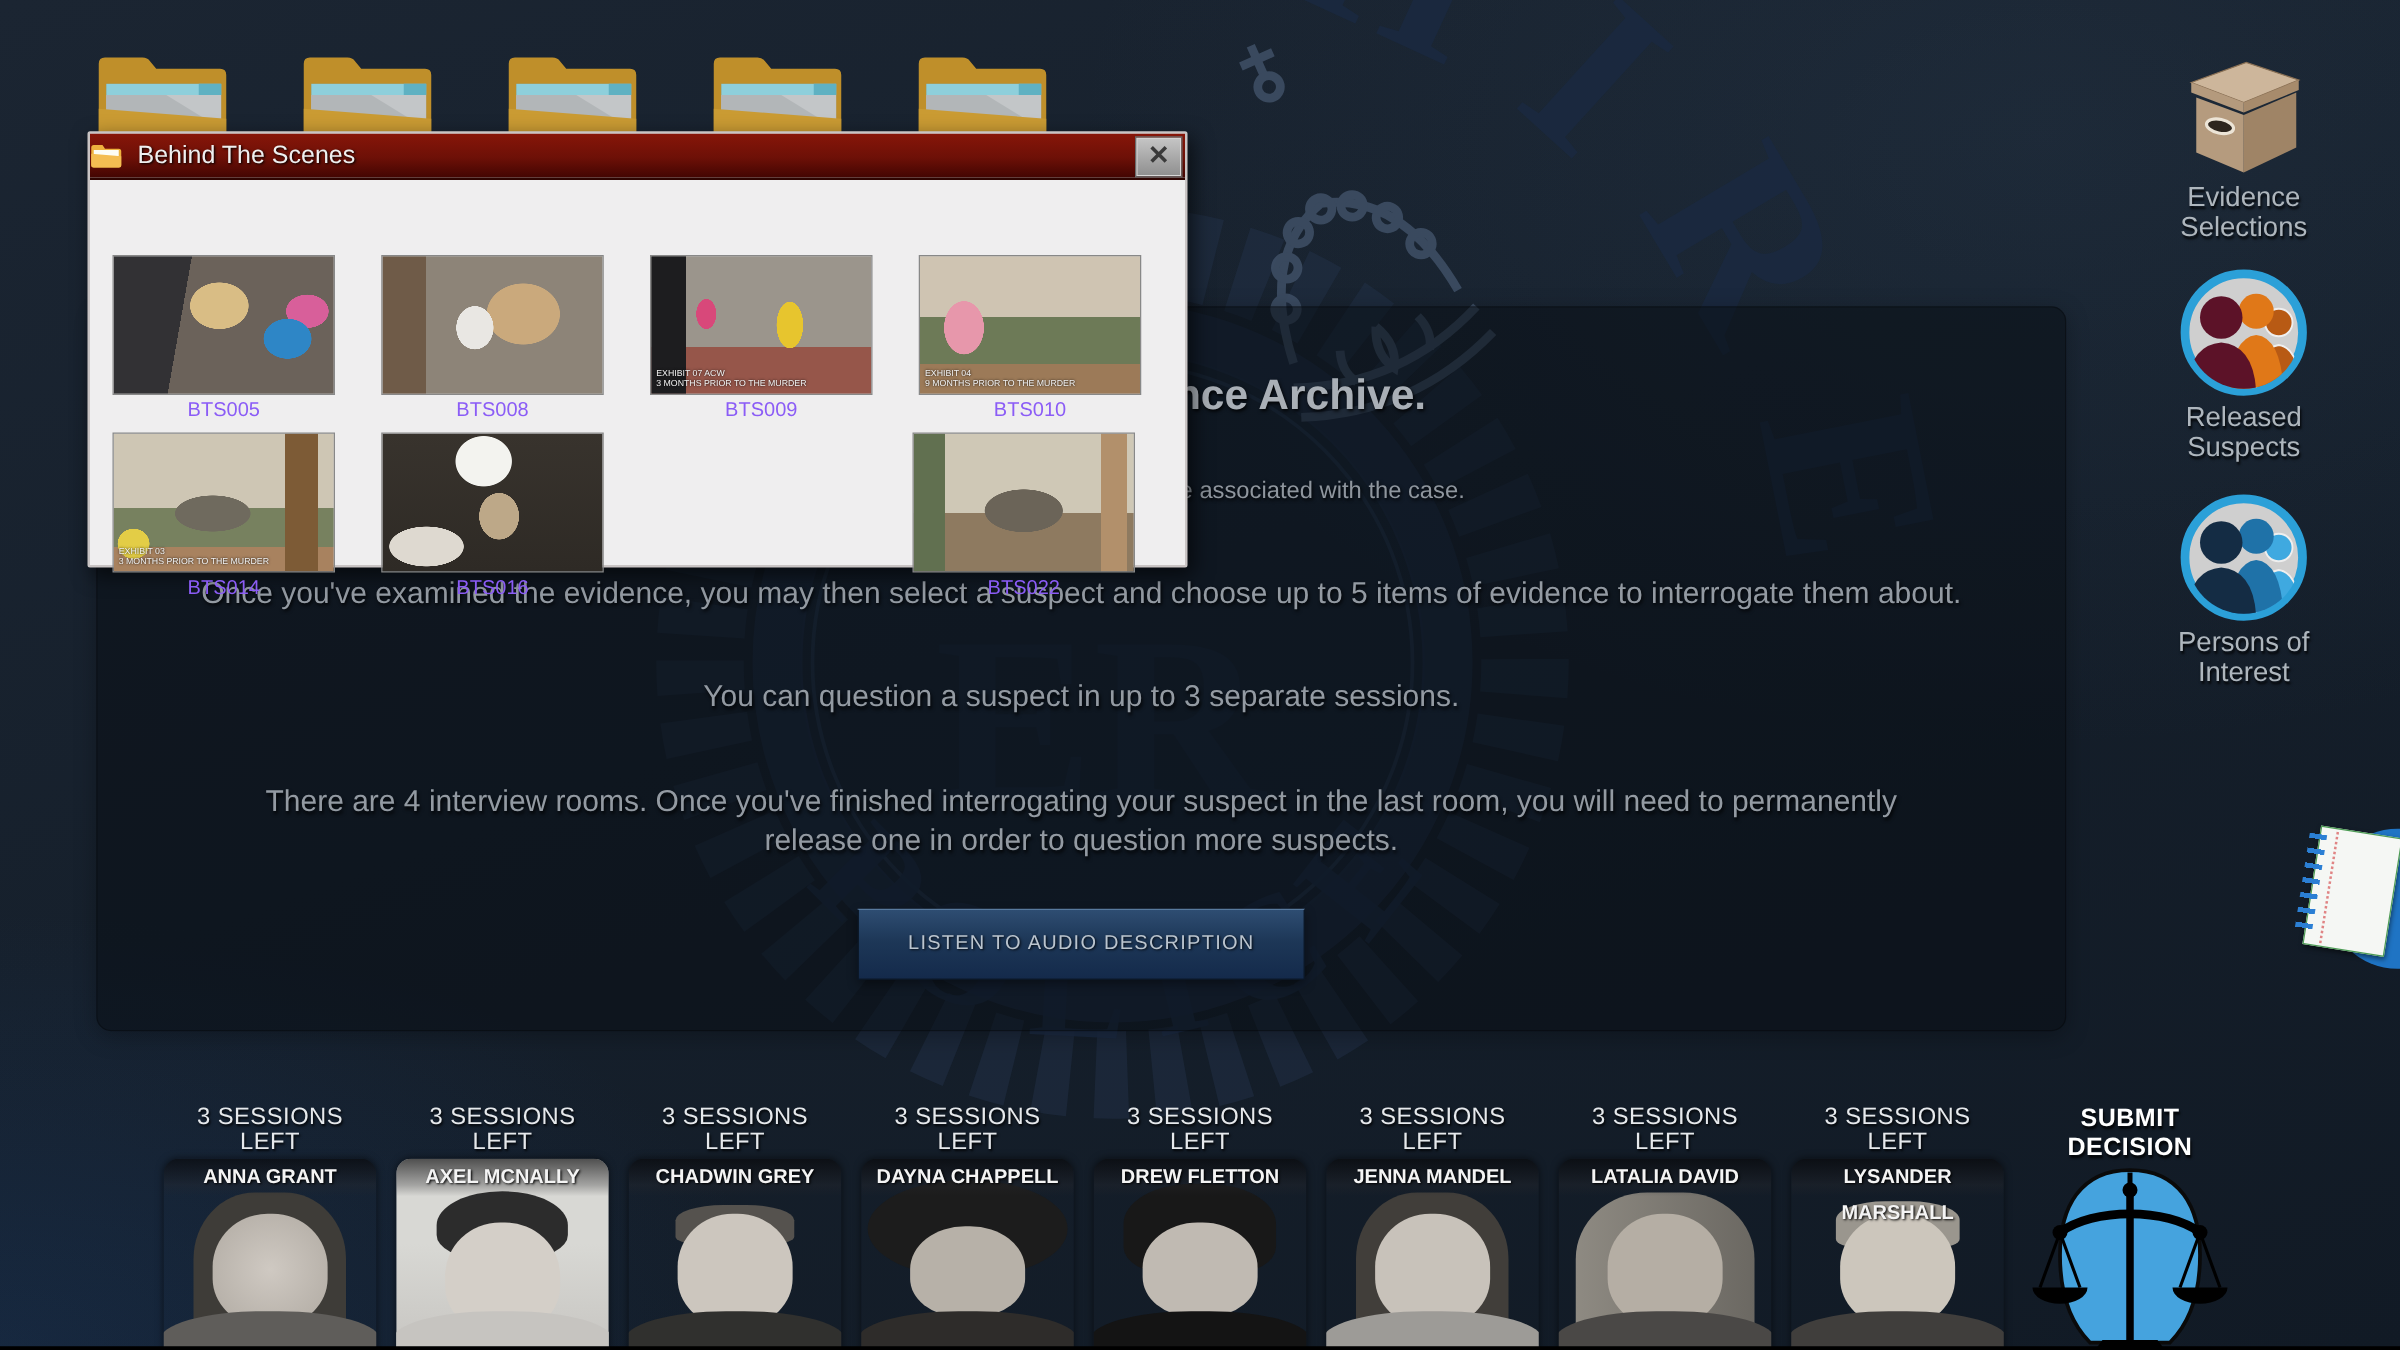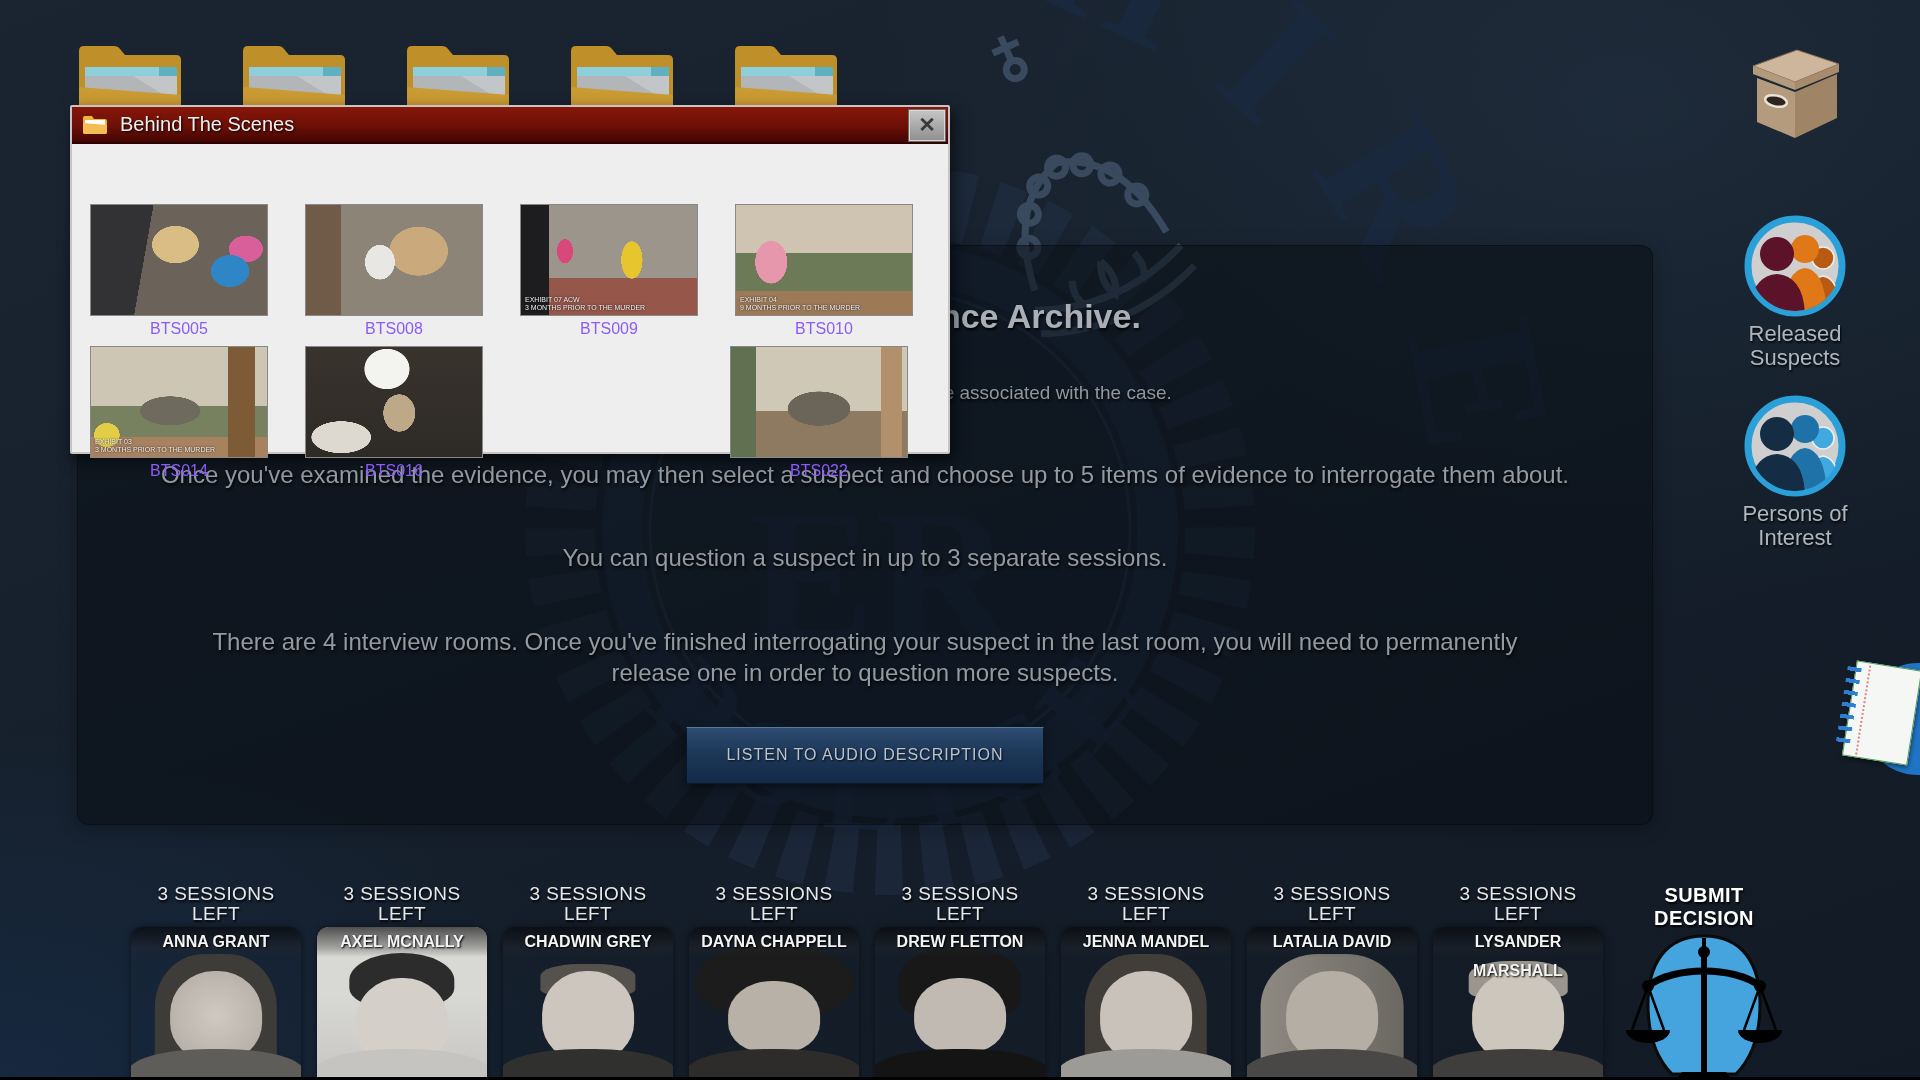--- a/index.html
+++ b/index.html
@@ -80,21 +80,21 @@
   
   #submit{position:absolute;left:1622px;top:884px;width:164px;z-index:3;cursor:pointer;text-align:center;}
   #submit .lbl{font-size:20px;font-weight:bold;color:#fff;letter-spacing:.4px;text-shadow:1px 2px 2px rgba(0,0,0,.9);}
   #bottomStrip{position:absolute;left:0;bottom:0;width:100%;height:3px;background:#000;z-index:6;}
   
   #popup{position:absolute;left:70px;top:105px;width:876px;height:345px;z-index:50;
     background:#efeeef;border:2px solid #c9c4c4;border-radius:2px;
     box-shadow:4px 6px 16px rgba(0,0,0,.6);}
   #titlebar{position:relative;height:37px;cursor:default;
     background:linear-gradient(180deg,#871609 0%,#6d1007 55%,#430502 100%);
-    border-bottom:2px solid #2e0401;display:flex;align-items:center;padding-left:10px;box-sizing:border-box;}
+    border-bottom:2px solid #2e0401;display:flex;align-items:center;box-sizing:border-box;}
   #titlebar .t{color:#efefef;font-size:20px;margin-left:12px;text-shadow:1px 1px 2px #000;}
   #closeBtn{position:absolute;right:2px;top:2px;width:36px;height:31px;cursor:pointer;
     background:linear-gradient(180deg,#c6c6c6,#8e8e8e);border:1px solid #6a6a6a;
     box-shadow:inset 0 0 0 1px #d8d8d8;color:#3a3a3a;font-size:21px;font-weight:bold;
     text-align:center;line-height:29px;}
   .thumb{position:absolute;width:178px;cursor:pointer;}
   .timg{position:relative;width:178px;height:112px;border:1px solid #888;box-sizing:border-box;overflow:hidden;}
   .tlabel{margin-top:4px;text-align:center;font-size:16px;color:#8b5cf6;}
   .tcap{position:absolute;left:4px;bottom:3px;font-size:7px;line-height:8px;color:#f2f2f2;
     white-space:pre-line;text-shadow:0 0 2px #000;}
@@ -233,20 +233,24 @@
 
   <div class="sideItem" id="evidenceSel">
     <svg class="ic" width="120" height="100" viewBox="0 0 120 100">
       <polygon points="18,26 62,10 104,24 60,42" fill="#cdb69b" stroke="#8a7054"></polygon>
       <polygon points="18,26 60,42 60,50 18,34" fill="#b49a7d"></polygon>
       <polygon points="60,42 104,24 104,32 60,50" fill="#a78b6c"></polygon>
       <polygon points="22,38 60,52 60,98 22,82" fill="#b59b7e"></polygon>
       <polygon points="60,52 102,34 102,78 60,98" fill="#9f8466"></polygon>
       <ellipse cx="41" cy="61" rx="11" ry="5.5" fill="#2e261e" stroke="#ece4d6" stroke-width="2.5" transform="rotate(12 41 61)"></ellipse>
     </svg>
+    <div class="sideLabel">
+      <div>Evidence</div>
+      <div>Selections</div>
+    </div>
   </div>
 
   <div class="sideItem" id="personsInt">
     <svg class="ic" width="104" height="104" viewBox="0 0 104 104">
       <defs>
           <clipPath id="cpP">
             <circle cx="52" cy="52" r="45"></circle>
           </clipPath>
         </defs>
       <circle cx="52" cy="52" r="47" fill="#cfcfcf" stroke="#2ba0d8" stroke-width="7"></circle>

